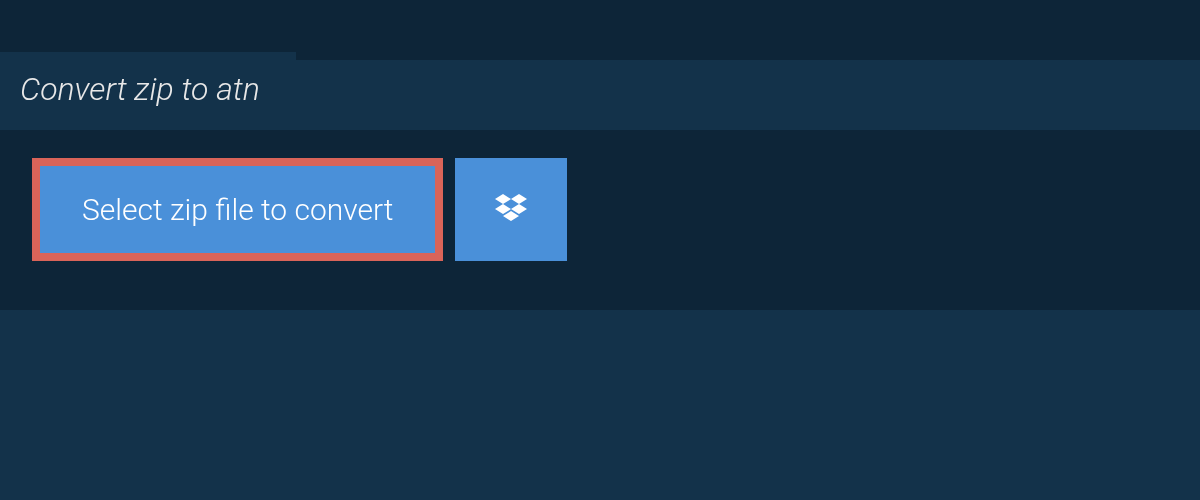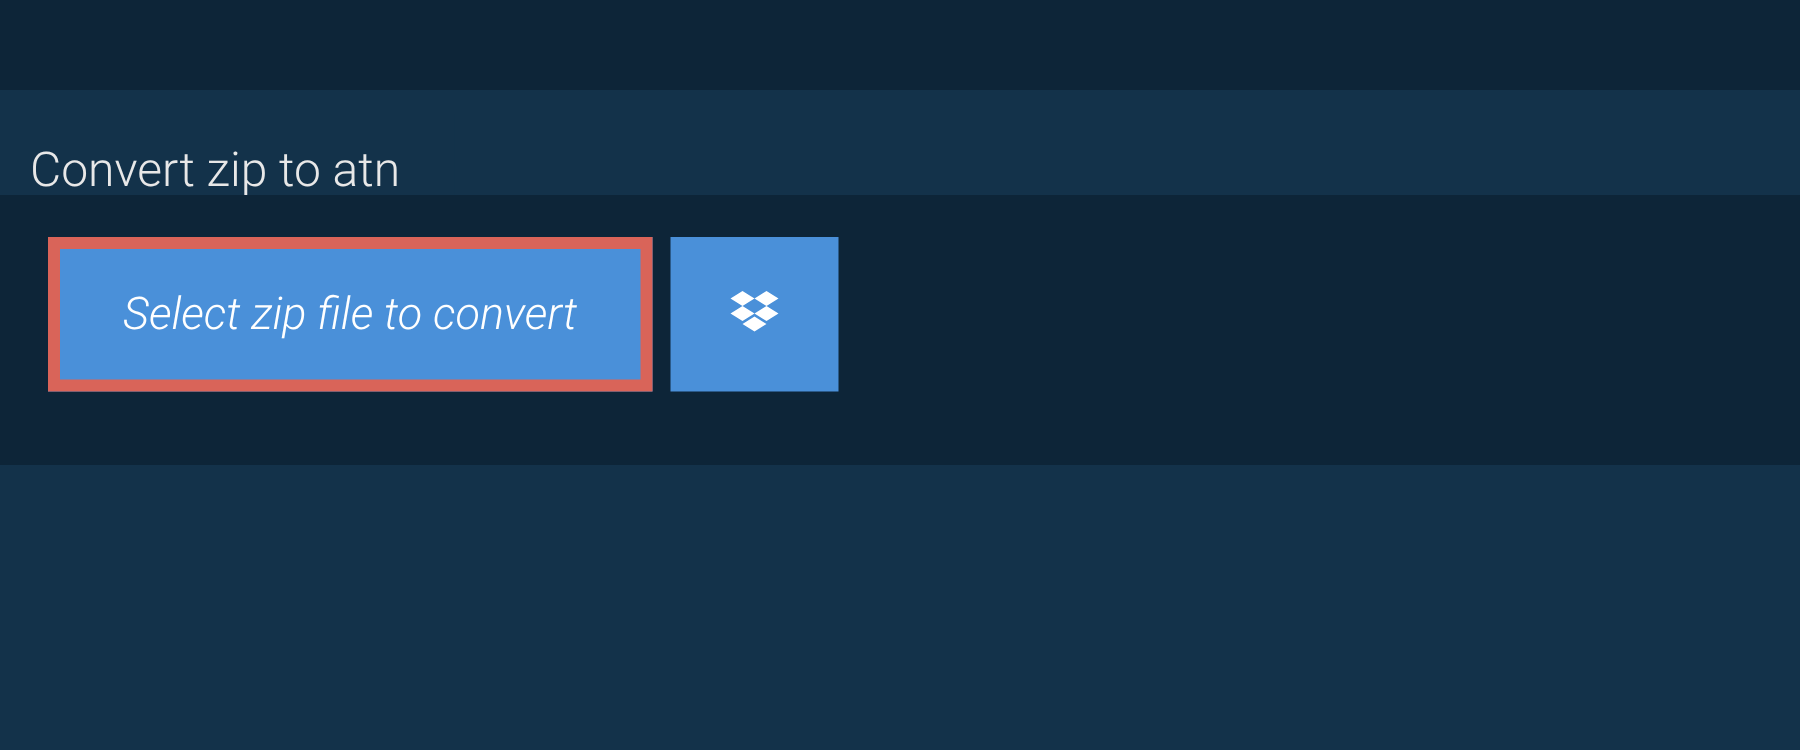--- a/index.html
+++ b/index.html
@@ -16,24 +16,25 @@
     }
     .header-section {
       background: #0d2538;
       width: 100%;
       height: 60px;
     }
     .title-tab {
       background: #13324a;
       display: inline-block;
       padding: 18px 36px 18px 20px;
-      margin-top: 76px;
+      margin-top: 52px;
       position: absolute;
       top: 0;
       left: 0;
+      font-style: italic;
     }
     .title-text {
       color: #e8e8e8;
       font-size: 32px;
       font-weight: 300;
     }
     .main-panel {
       background: #0d2538;
       position: absolute;
       top: 130px;
@@ -52,21 +53,20 @@
       border: 8px solid #d96459;
       color: #ffffff;
       font-size: 30px;
       font-weight: 300;
       padding: 26px 42px;
       cursor: pointer;
       display: flex;
       align-items: center;
       justify-content: center;
       font-family: inherit;
-      font-style: italic;
     }
     .dropbox-button {
       background: #4a90d9;
       border: none;
       width: 112px;
       cursor: pointer;
       display: flex;
       align-items: center;
       justify-content: center;
     }

